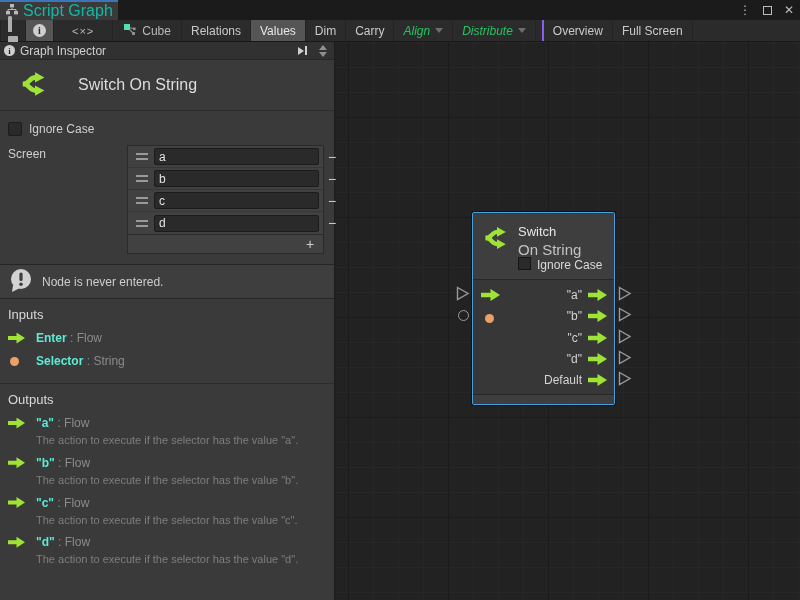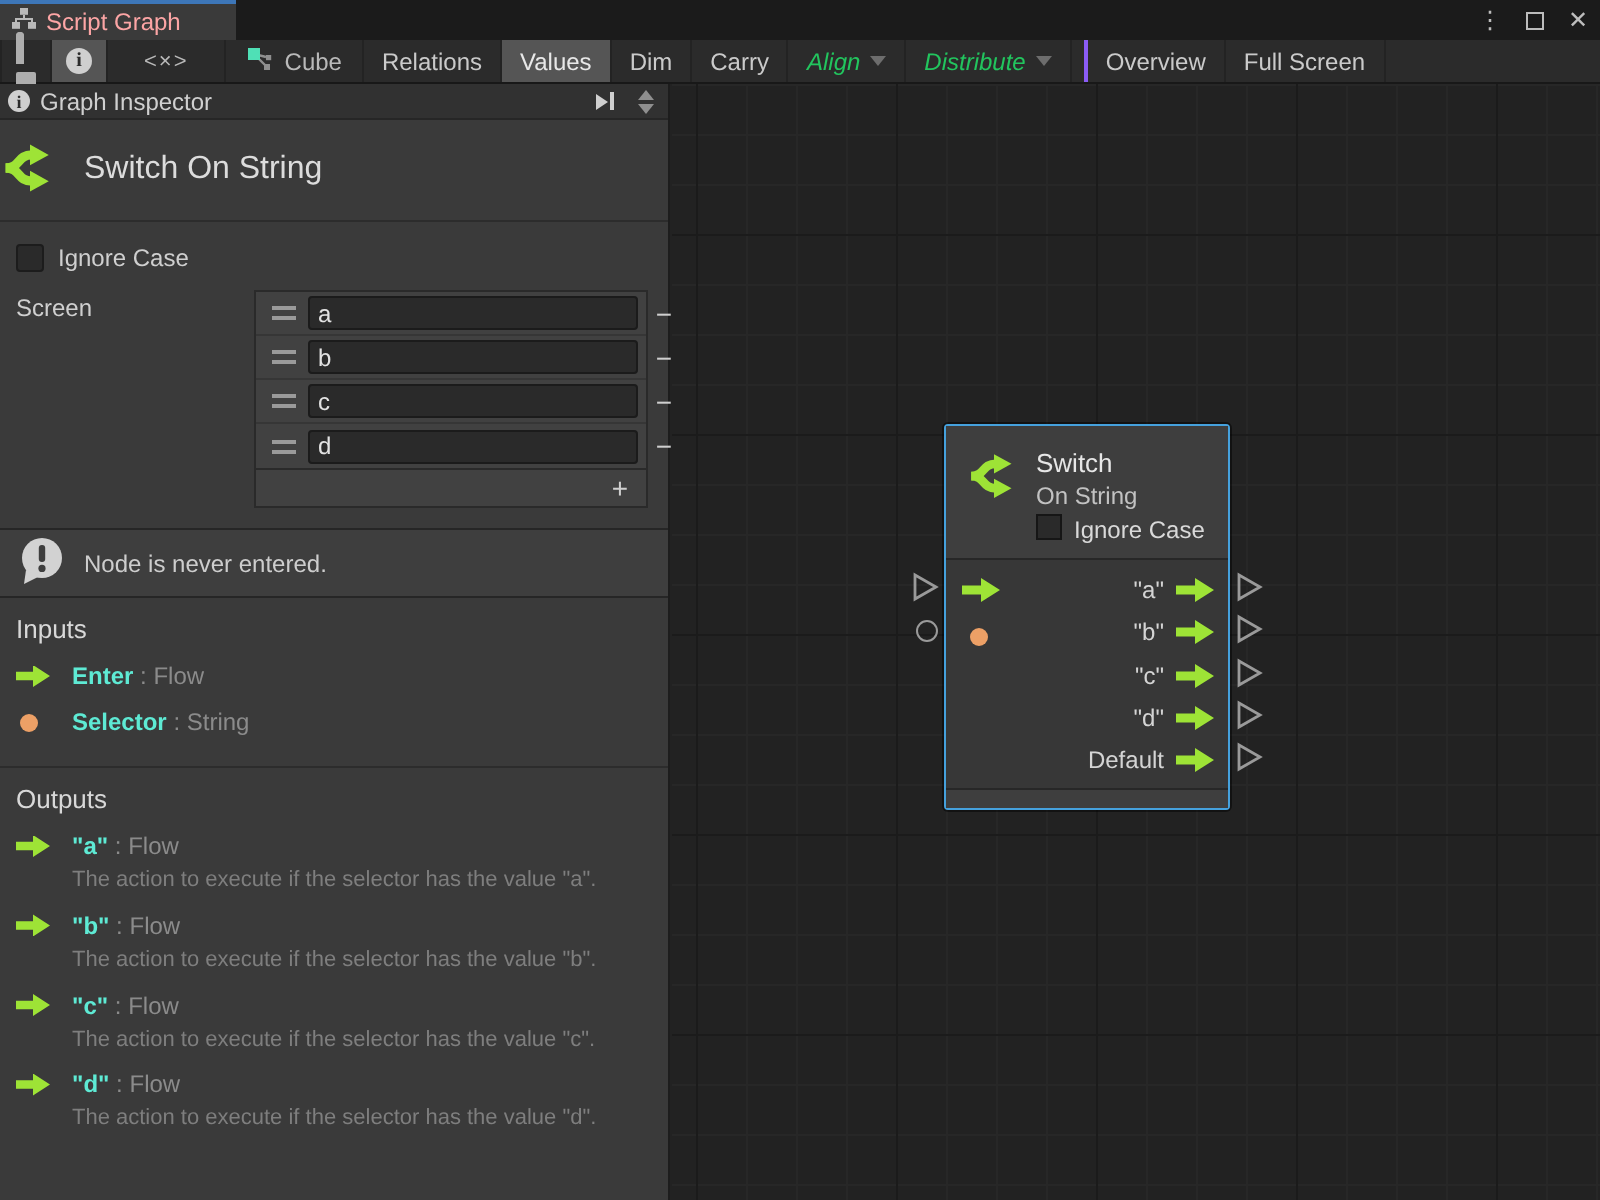--- a/index.html
+++ b/index.html
@@ -9,21 +9,21 @@
     background:#222222; font-family:"Liberation Sans", sans-serif;
     color:#c9c9c9; font-size:12px; -webkit-font-smoothing:antialiased;
   }
 
   
   .tabbar { position:absolute; top:0; left:0; right:0; height:20px; background:#1b1b1b; }
   .tab {
     position:absolute; left:0; top:0; width:118px; height:20px; background:#3a3a3a;
     border-top:2px solid #3d76b8; display:flex; align-items:center; gap:5px; padding-left:6px;
   }
-  .tab-label { font-size:12px; color:#fca5a5; white-space:nowrap; }
+  .tab-label { font-size:16px; color:#14b8a6; white-space:nowrap; }
   .win-controls { position:absolute; right:6px; top:0; height:20px; display:flex; align-items:center; gap:12px; color:#bdbdbd; }
   .wc-kebab { font-size:12px; letter-spacing:0; }
   .wc-max { width:9px; height:9px; border:1px solid #bdbdbd; }
   .wc-close { font-size:12px; }
 
   
   .toolbar {
     position:absolute; top:20px; left:0; right:0; height:22px; background:#2b2b2b;
     border-bottom:1px solid #181818; display:flex; align-items:stretch; font-size:12px; color:#cacaca;
   }
@@ -66,21 +66,21 @@
   }
   .panel-header .info-circle { width:11px; height:11px; font-size:9px; }
   .panel-header-label { color:#cfcfcf; flex:1; }
   .dock-btn { display:flex; align-items:center; gap:1px; padding:0 4px; }
   .dock-tri { width:0; height:0; border-top:4px solid transparent; border-bottom:4px solid transparent; border-left:6px solid #cfcfcf; }
   .dock-bar { width:2px; height:9px; background:#cfcfcf; }
   .spin { display:flex; flex-direction:column; gap:2px; padding:0 3px; }
   .spin-up { width:0; height:0; border-left:4px solid transparent; border-right:4px solid transparent; border-bottom:5px solid #8f8f8f; }
   .spin-down { width:0; height:0; border-left:4px solid transparent; border-right:4px solid transparent; border-top:5px solid #8f8f8f; }
 
-  .title-block { height:51px; display:flex; align-items:center; gap:12px; padding:0 0; border-bottom:1px solid #2c2c2c; flex:none; }
+  .title-block { height:51px; display:flex; align-items:center; gap:28px; padding:0 20px; border-bottom:1px solid #2c2c2c; flex:none; }
   .title-text { font-size:16px; color:#dcdcdc; }
 
   .controls { padding:10px 10px 6px 8px; flex:none; }
   .cb-row { display:flex; align-items:center; gap:7px; height:16px; margin-bottom:8px; }
   .checkbox { width:14px; height:14px; background:#2a2a2a; border:1px solid #1c1c1c; border-radius:2px; }
   .cb-label { color:#cfcfcf; }
   .options-row { display:flex; align-items:flex-start; }
   .options-label { color:#cfcfcf; padding-top:2px; }
   .optlist { margin-left:auto; width:197px; background:#414141; border:1px solid #2a2a2a; }
   .optrow { display:flex; align-items:center; height:22px; padding:0 2px; border-bottom:1px solid #363636; }
@@ -127,21 +127,21 @@
     background-size:100px 100px, 100px 100px, 25px 25px, 25px 25px;
     background-position:12px 75px, 12px 75px, 12px 0px, 12px 0px;
   }
   .node {
     position:absolute; left:136px; top:170px; width:143px; height:193px;
     background:#373737; border:1px solid #45a1dd; border-radius:2px;
     box-shadow:0 0 0 1px rgba(0,0,0,0.45);
   }
   .node-header { height:67px; background:#3e3e3e; border-bottom:1px solid #272727; position:relative; }
   .node-title { position:absolute; left:45px; top:11px; font-size:13px; color:#e6e6e6; }
-  .node-subtitle { position:absolute; left:45px; top:28px; font-size:12px; color:#c2c2c2; }
+  .node-subtitle { position:absolute; left:45px; top:28px; font-size:15px; color:#c2c2c2; }
   .node-cb { position:absolute; left:45px; top:44px; width:13px; height:13px; background:#2a2a2a; border:1px solid #161616; }
   .node-cb-label { position:absolute; left:64px; top:45px; font-size:12px; color:#d9d9d9; }
   .node-icon { position:absolute; left:10px; top:11px; }
   .nrow { position:absolute; height:14px; display:flex; align-items:center; }
   .nrow .flow-arrow { width:19px; height:12px; }
   .nrow-label { font-size:12px; color:#d4d4d4; margin-right:6px; }
   .node-footer { position:absolute; left:0; right:0; bottom:0; height:10px; background:#3e3e3e; border-top:1px solid #272727; }
 
   .ext-port { position:absolute; }
   .hollow-circle { width:11px; height:11px; border:1px solid #9a9a9a; border-radius:50%; }

